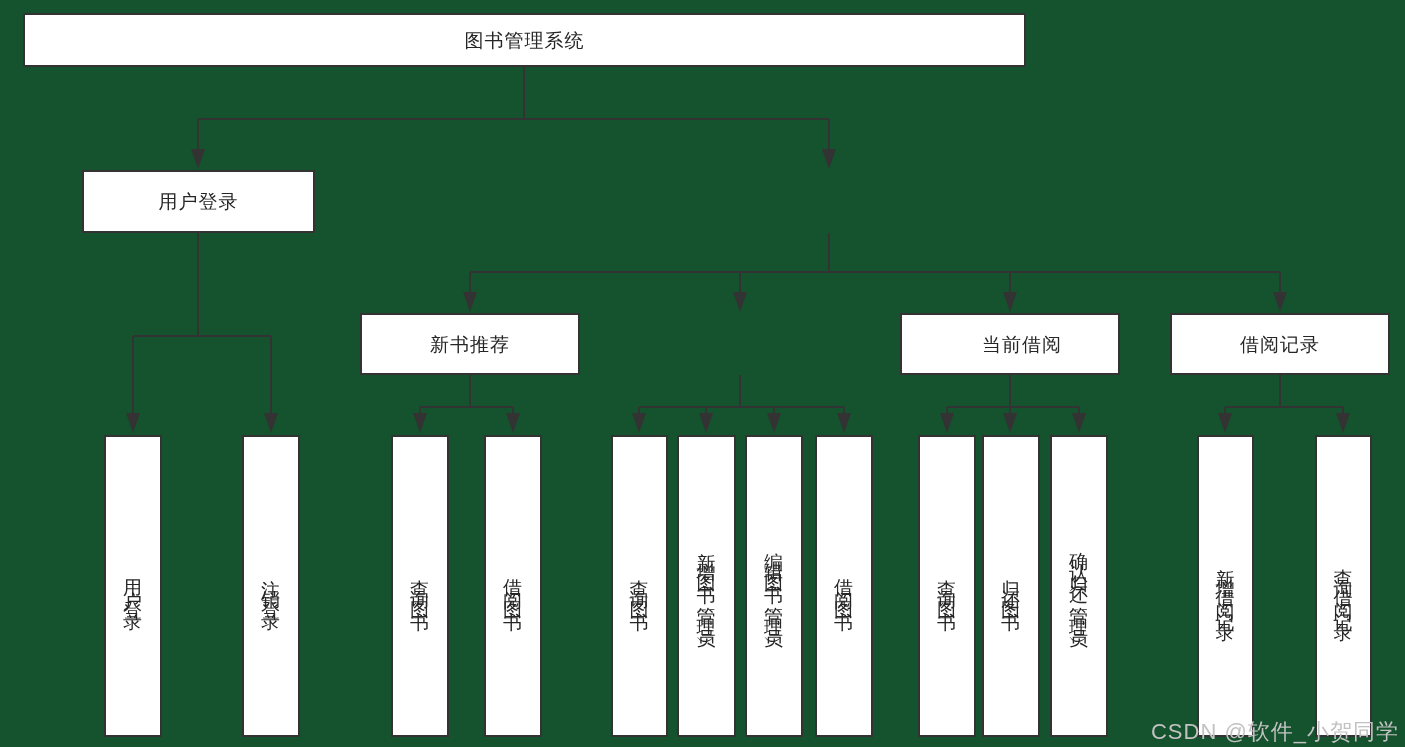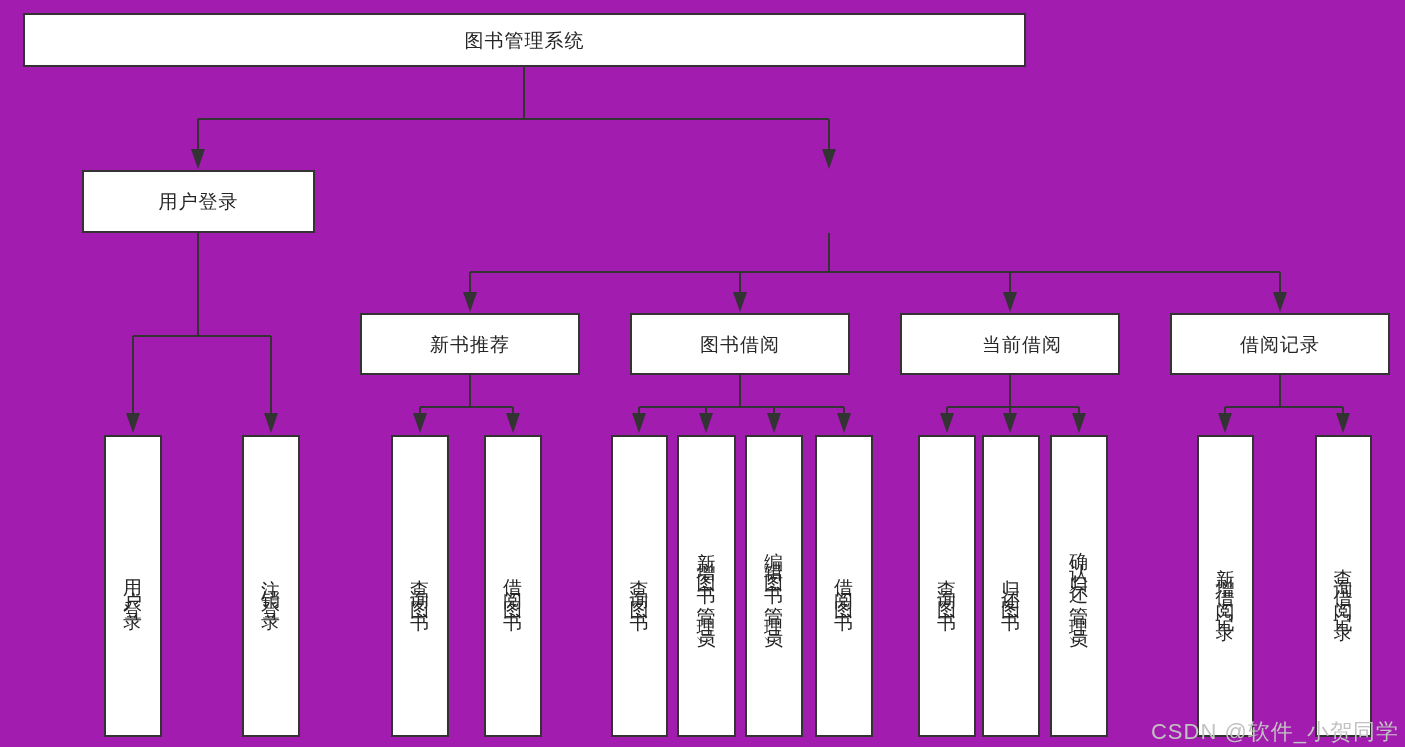--- a/index.html
+++ b/index.html
@@ -1,20 +1,20 @@
 <!DOCTYPE html>
 <html><head>
 <meta charset="utf-8">
 <style>
   html, body { margin: 0; padding: 0; background: #ffffff; }
   #stage {
     position: relative;
     width: 1405px;
     height: 747px;
-    background: #a21caf;
+    background: #14532d;
     font-family: "Liberation Sans", sans-serif;
     overflow: hidden;
   }
   #connectors {
     position: absolute;
     left: 0; top: 0;
     width: 1405px; height: 747px;
   }
   .box {
     position: absolute;
@@ -85,21 +85,20 @@
     <path d="M1280 375 L1280 407 M1225 407 L1343 407 M1225 407 L1225 415 M1343 407 L1343 415" fill="none" stroke="#333333" stroke-width="2"></path>
     <polygon points="1218,413 1232,413 1225,433" fill="#333333"></polygon>
     <polygon points="1336,413 1350,413 1343,433" fill="#333333"></polygon>
   </svg>
 
   <div class="box h" style="left:23px; top:13px; width:1003px; height:54px;">图书管理系统</div>
 
   <div class="box h" style="left:82px; top:170px; width:233px; height:63px;">用户登录</div>
 
   <div class="box h" style="left:360px; top:313px; width:220px; height:62px;">新书推荐</div>
-  <div class="box h" style="left:630px; top:313px; width:220px; height:62px;">图书借阅</div>
   <div class="box h" style="left:900px; top:313px; width:220px; height:62px;padding-left:24px;">当前借阅</div>
   <div class="box h" style="left:1170px; top:313px; width:220px; height:62px;">借阅记录</div>
 
   <div class="box v" style="left:104px; top:435px; width:58px; height:302px;">用户登录</div>
   <div class="box v" style="left:242px; top:435px; width:58px; height:302px;">注销登录</div>
 
   <div class="box v" style="left:391px; top:435px; width:58px; height:302px;">查询图书</div>
   <div class="box v" style="left:484px; top:435px; width:58px; height:302px;">借阅图书</div>
 
   <div class="box v" style="left:611px; top:435px; width:57px; height:302px;">查询图书</div>

